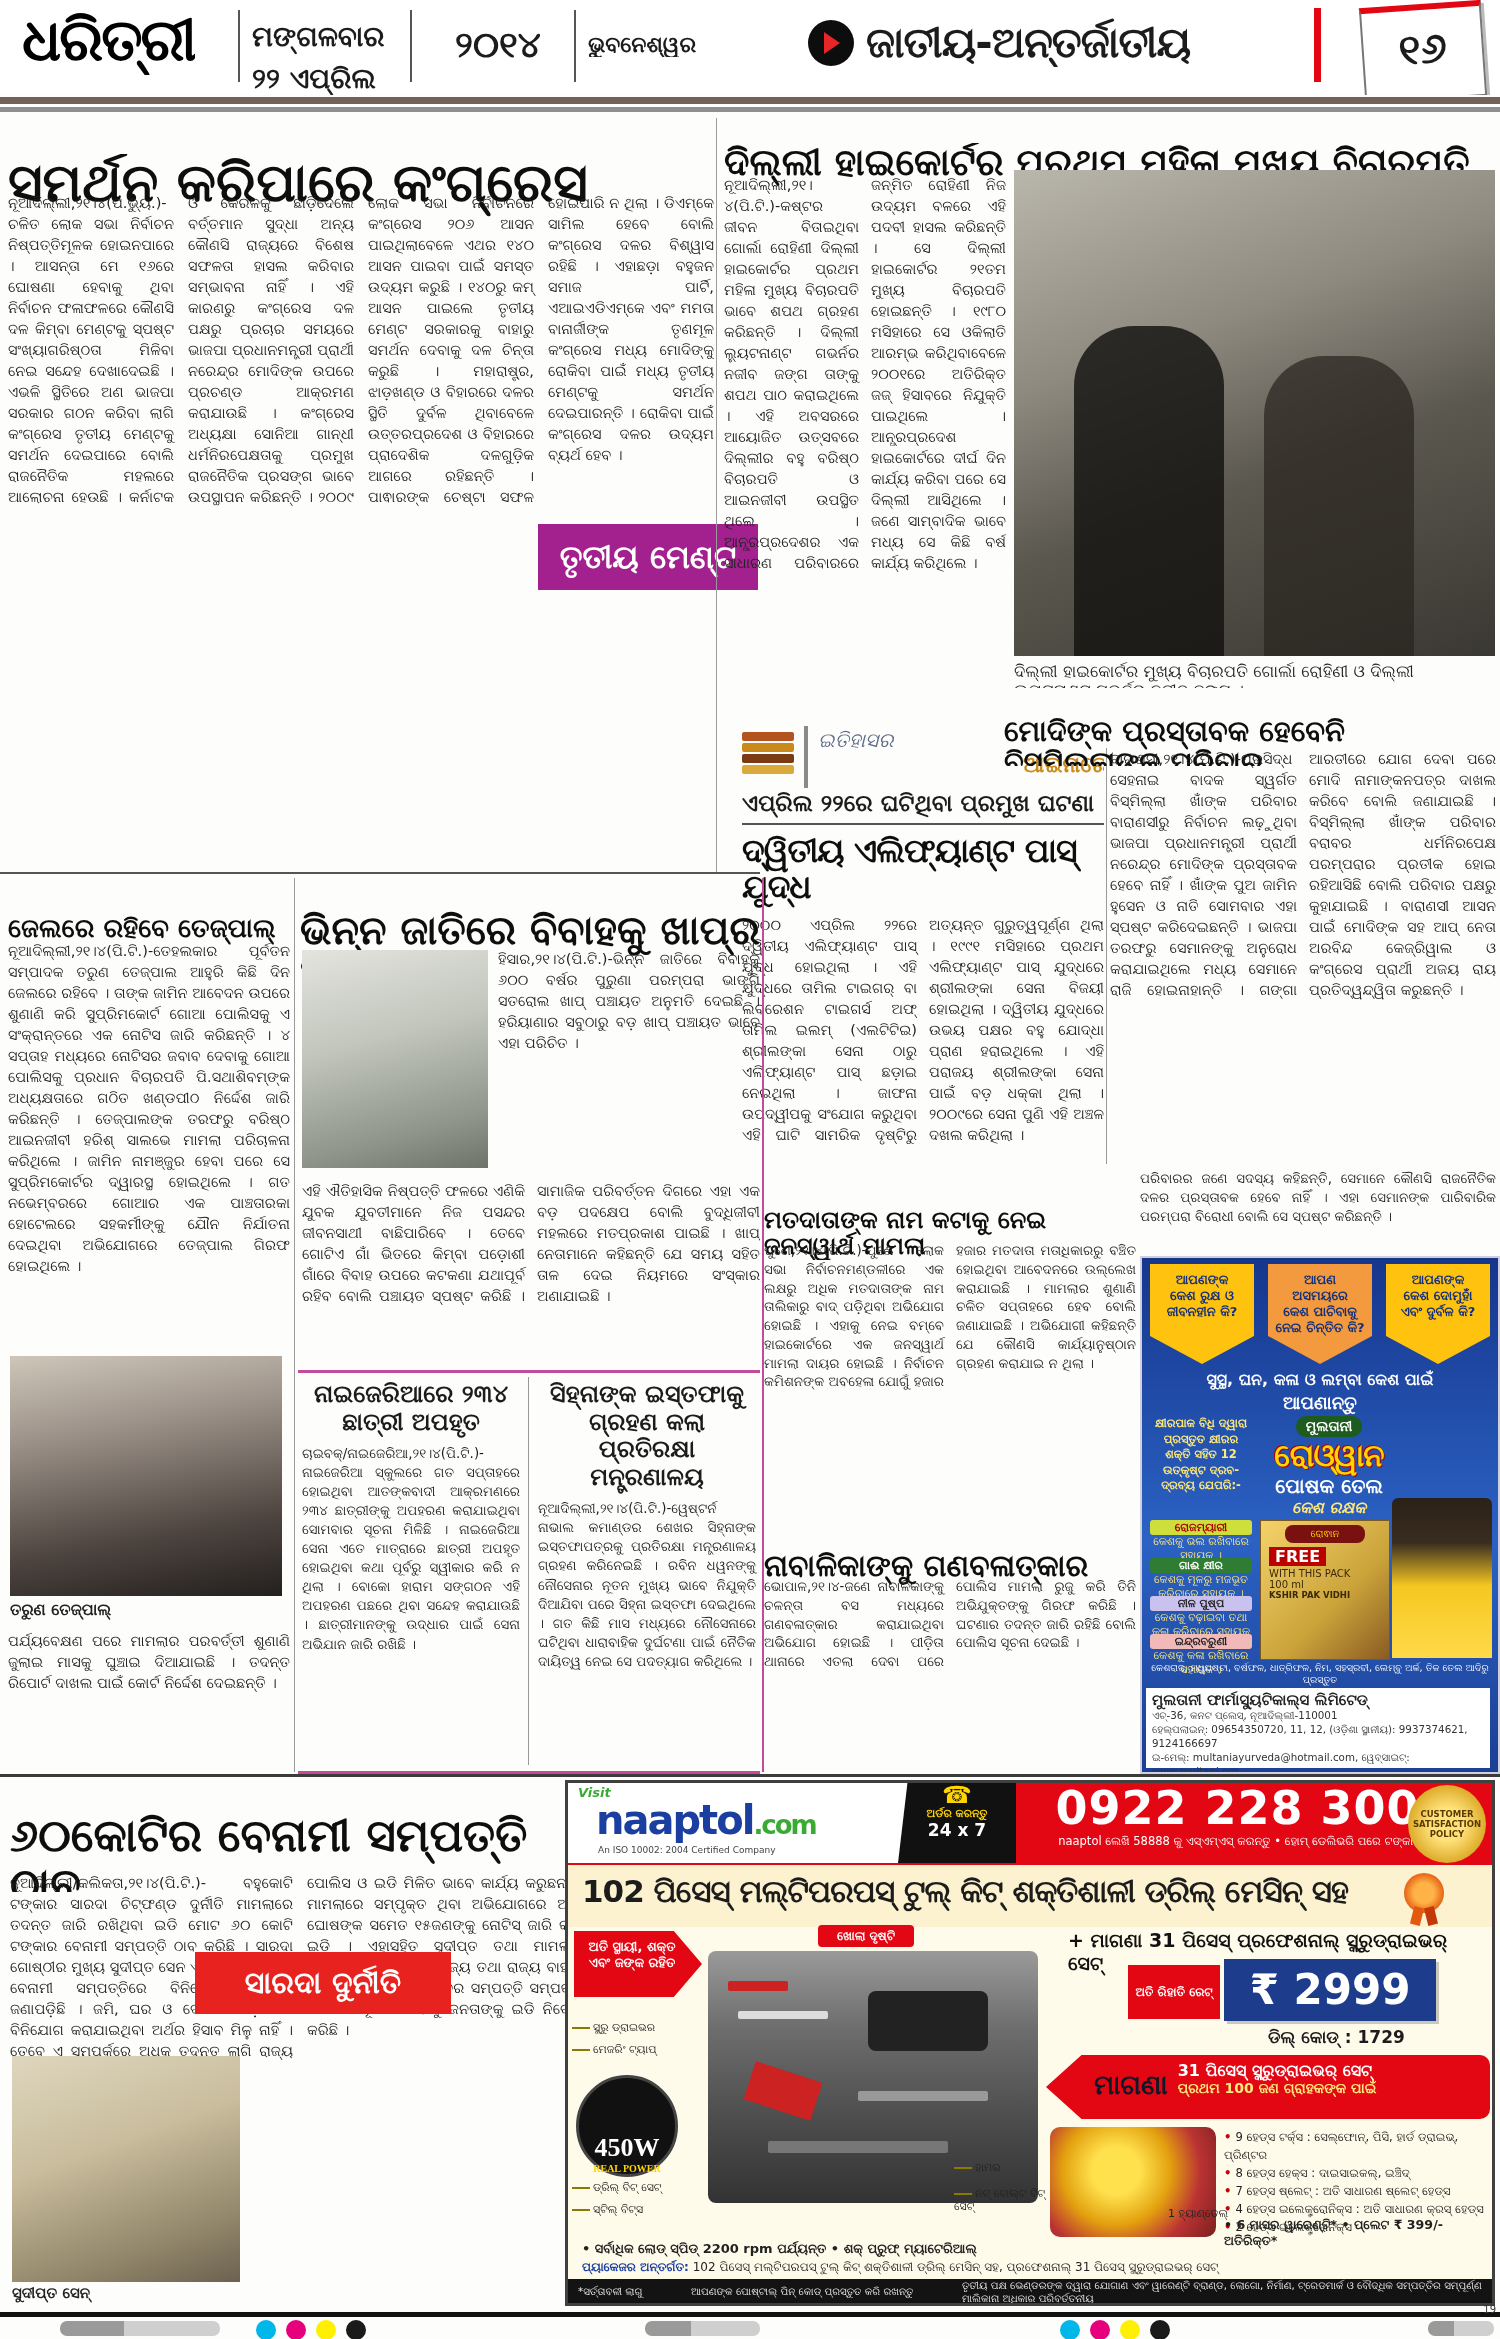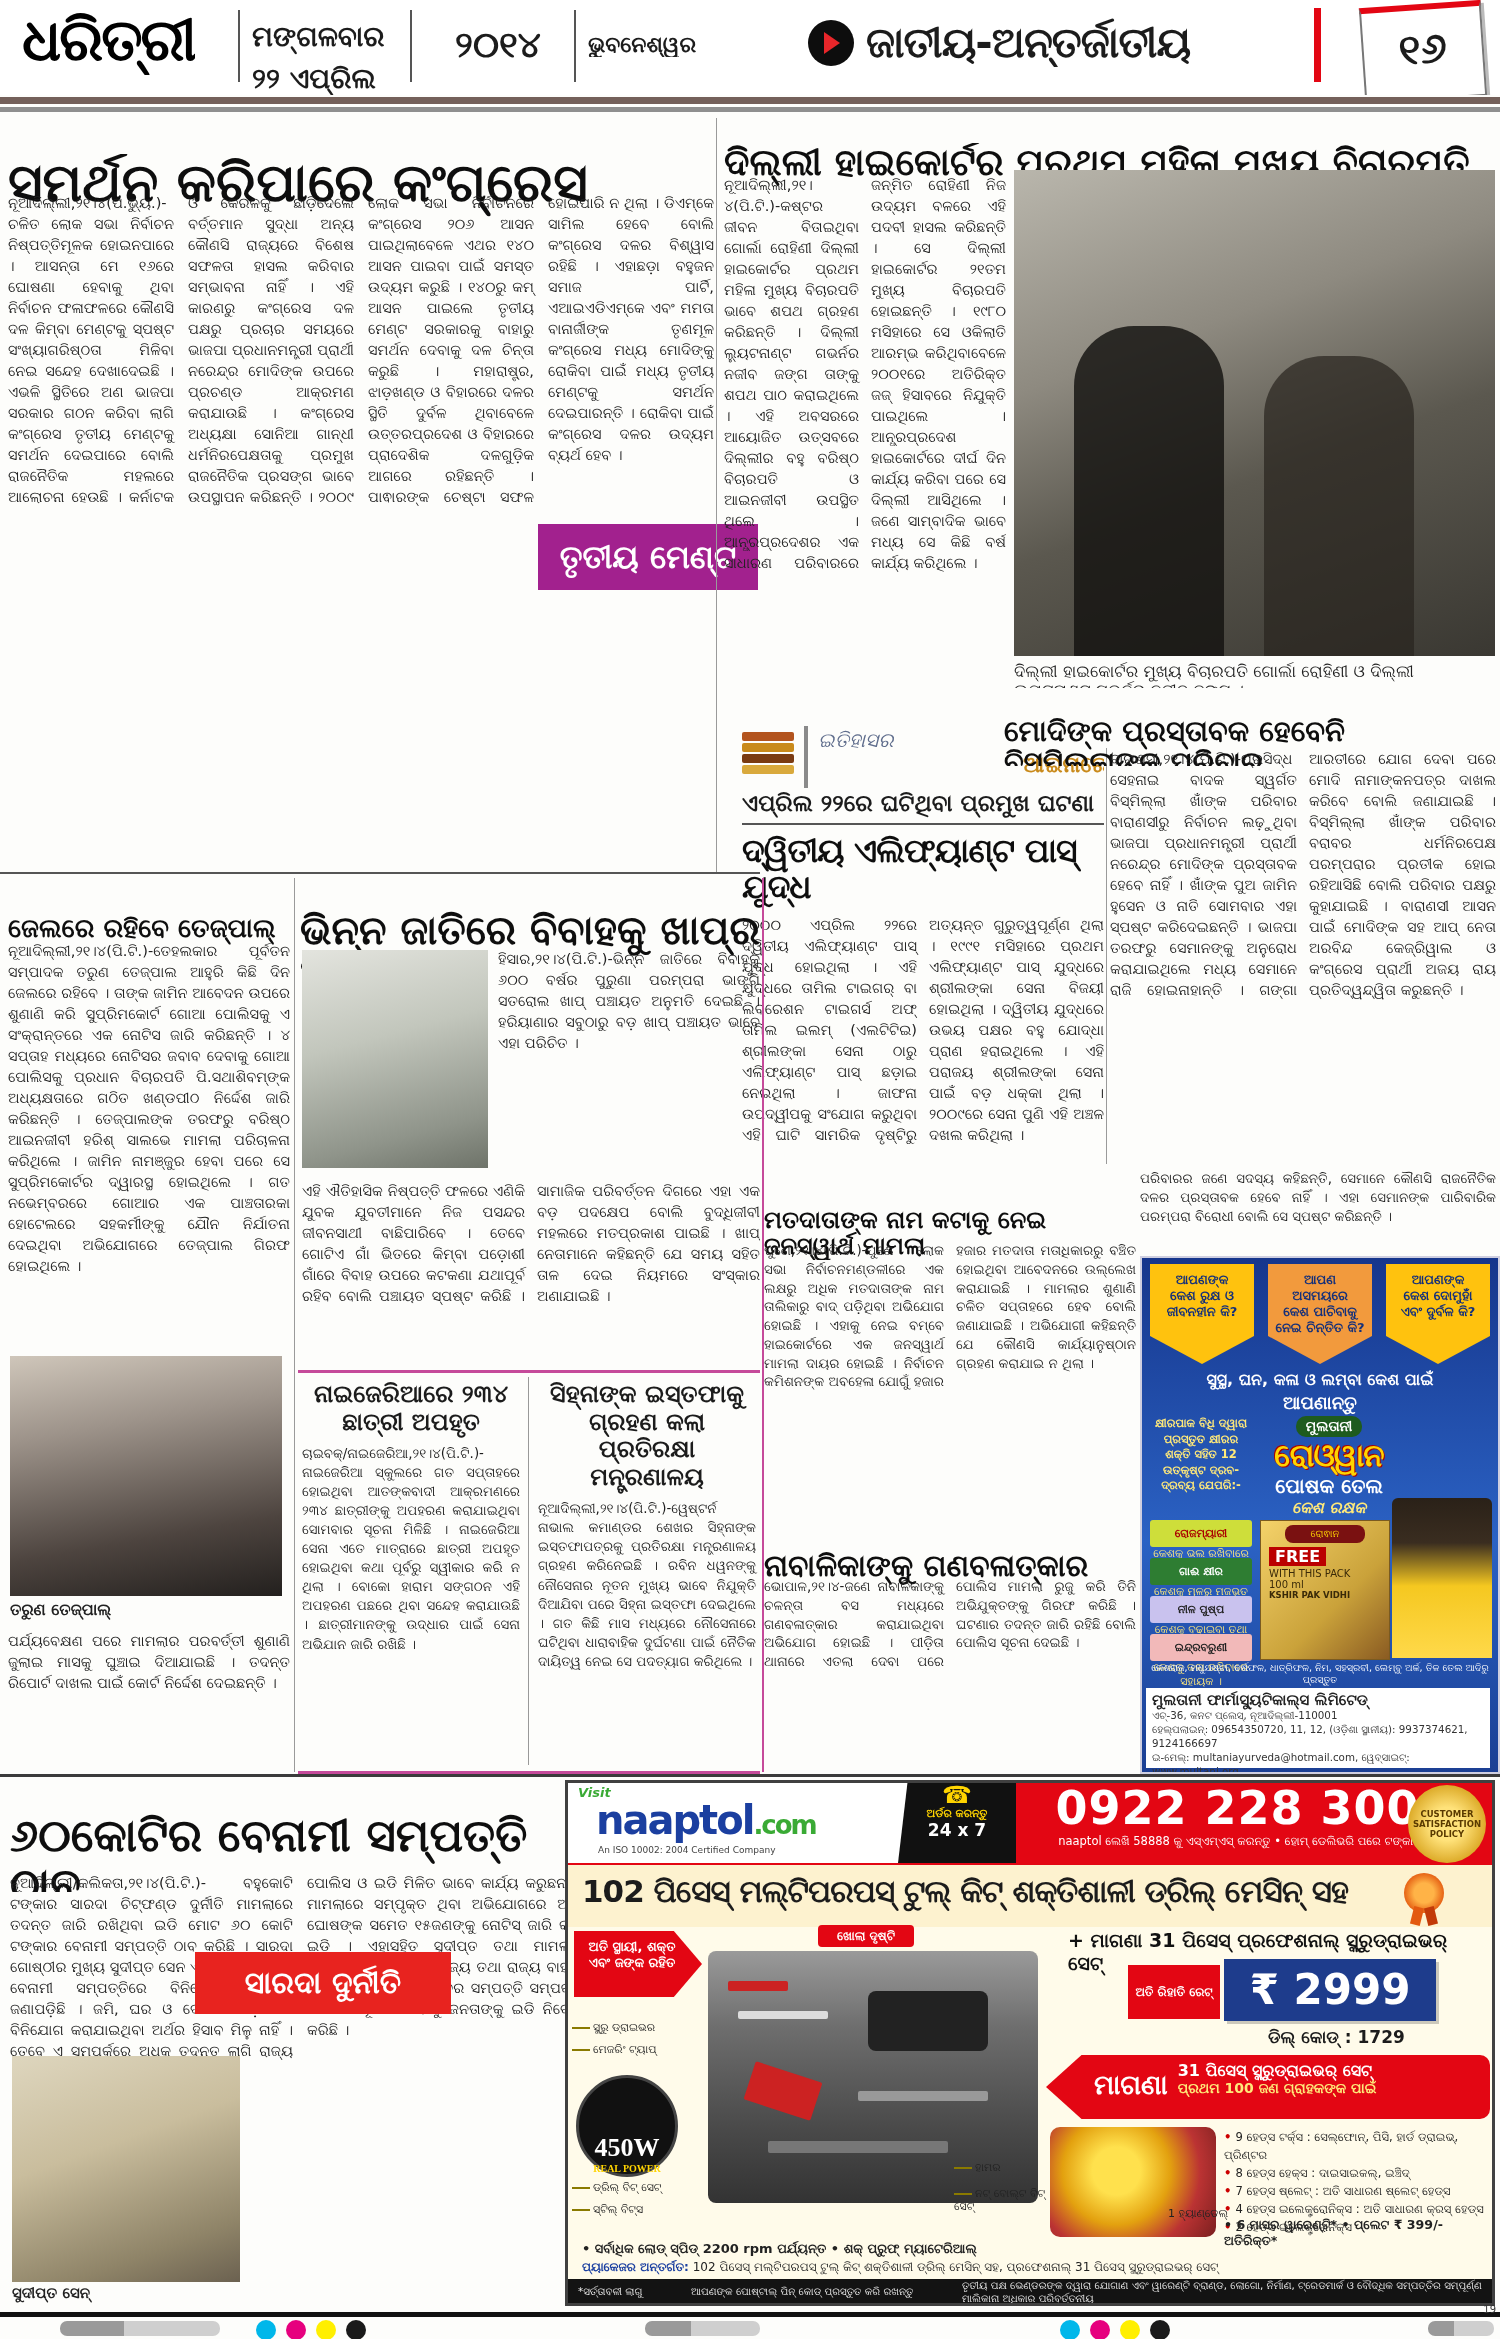--- a/index.html
+++ b/index.html
@@ -103,21 +103,21 @@
   #ban3{left:244px;background:#ffc20e;}
   #mult-t1{position:absolute;left:0;top:112px;width:356px;text-align:center;color:#fff;font-size:16px;font-weight:bold;}
   #mult-t2{position:absolute;left:0;top:134px;width:356px;text-align:center;color:#fff;font-size:18px;font-weight:bold;}
   #mult-note{position:absolute;left:8px;top:158px;width:102px;color:#ffe97a;font-size:11.5px;font-weight:bold;text-align:center;line-height:1.35;}
   #mult-brand{position:absolute;left:112px;top:158px;width:150px;text-align:center;}
   #mb-name{display:inline-block;background:#1e5b1e;color:#fff;font-size:14px;font-weight:bold;padding:2px 10px;border-radius:10px;}
   #mb-prod{font-size:31px;font-weight:bold;color:#ffd400;text-shadow:1px 1px 0 #a00,-1px -1px 0 #a00;letter-spacing:-1px;}
   #mb-prod2{font-size:20px;color:#fff;font-weight:bold;}
   #mb-prod3{font-size:16px;color:#ffe97a;font-style:italic;font-weight:bold;}
   .ingr{position:absolute;left:8px;width:102px;}
-  .ingr .nm{font-size:11px;font-weight:bold;text-align:center;border-radius:3px;padding:7px 2px;}
+  .ingr .nm{font-size:11px;font-weight:bold;text-align:center;border-radius:3px;padding:1px 2px;}
   .ingr .ds{font-size:11px;color:#ffe97a;text-align:center;line-height:1.25;}
   #pack{position:absolute;left:118px;top:262px;width:128px;height:138px;
         background:linear-gradient(135deg,#f4d26a,#caa23a 60%,#8a5b22);border:1px solid #7a5a20;color:#3a2a08;}
   #pack .fr{font-size:16px;font-weight:bold;color:#fff;background:#b00;display:inline-block;padding:0 6px;margin:26px 0 2px 8px;}
   #pack .ml{font-size:10px;margin-left:8px;}
   #pack .kp{font-size:8.5px;font-weight:bold;margin-left:8px;}
   #pack .rb{position:absolute;top:4px;left:24px;width:80px;height:18px;background:#7a1111;border-radius:8px;color:#ffd400;font-size:10px;text-align:center;line-height:18px;}
   #woman{position:absolute;left:250px;top:240px;width:100px;height:160px;
          background:linear-gradient(180deg,#2a2118 0%,#3a2d20 28%,#f5c820 55%,#ffd94a 100%);border-radius:6px 6px 0 0;}
   #mult-extra{position:absolute;left:6px;top:404px;width:344px;color:#fff;font-size:9.6px;text-align:center;line-height:1.3;}
@@ -164,21 +164,21 @@
   .lab{position:absolute;font-size:11px;color:#222;line-height:1.2;}
   .lab:before{content:"";display:inline-block;width:18px;height:2px;background:#8a7a00;vertical-align:middle;margin-right:3px;}
   #freeline{position:absolute;left:500px;top:4px;width:420px;font-size:19px;font-weight:bold;color:#111;}
   #offer-tag{position:absolute;left:560px;top:40px;width:92px;height:54px;background:#e30613;color:#fff;
              font-size:12px;font-weight:bold;text-align:center;display:flex;align-items:center;justify-content:center;line-height:1.2;}
   #pricebox{position:absolute;left:656px;top:34px;width:212px;height:62px;background:#1e3c8c;color:#fff;
             font-size:42px;font-weight:bold;text-align:center;line-height:62px;box-shadow:3px 3px 0 #00000033;}
   #dealcode{position:absolute;left:700px;top:102px;width:200px;font-size:17px;font-weight:bold;}
   #freearrow{position:absolute;left:478px;top:130px;width:444px;height:64px;background:#e30613;border-radius:10px;
              clip-path:polygon(8% 0,100% 0,100% 100%,8% 100%,0 50%);color:#fff;padding:6px 10px 0 48px;box-sizing:border-box;}
-  #fa-1{float:left;font-size:27px;font-weight:bold;color:#ffffff;margin:8px 10px 0 0;}
+  #fa-1{float:left;font-size:27px;font-weight:bold;color:#0f172a;margin:8px 10px 0 0;}
   #fa-2{font-size:16px;font-weight:bold;}
   #fa-3{font-size:14px;font-weight:bold;color:#ffe97a;}
   #driver{position:absolute;left:482px;top:202px;width:166px;height:110px;border-radius:10px;
           background:radial-gradient(circle at 40% 40%,#ffe14d 20%,#e3a10f 45%,#b33 70%,#7a1f1f 100%);}
   #heads{position:absolute;left:656px;top:204px;width:266px;font-size:11.6px;line-height:1.55;color:#222;}
   #heads div:before{content:"• ";color:#c00;font-weight:bold;}
   #handle{position:absolute;left:600px;top:282px;font-size:11px;color:#222;}
   #warr{position:absolute;left:656px;top:292px;width:266px;font-size:12.6px;font-weight:bold;color:#222;}
   #nap-f1{position:absolute;left:14px;top:458px;width:900px;font-size:13px;font-weight:bold;color:#222;}
   #nap-f2{position:absolute;left:14px;top:477px;width:900px;font-size:12px;color:#222;}

